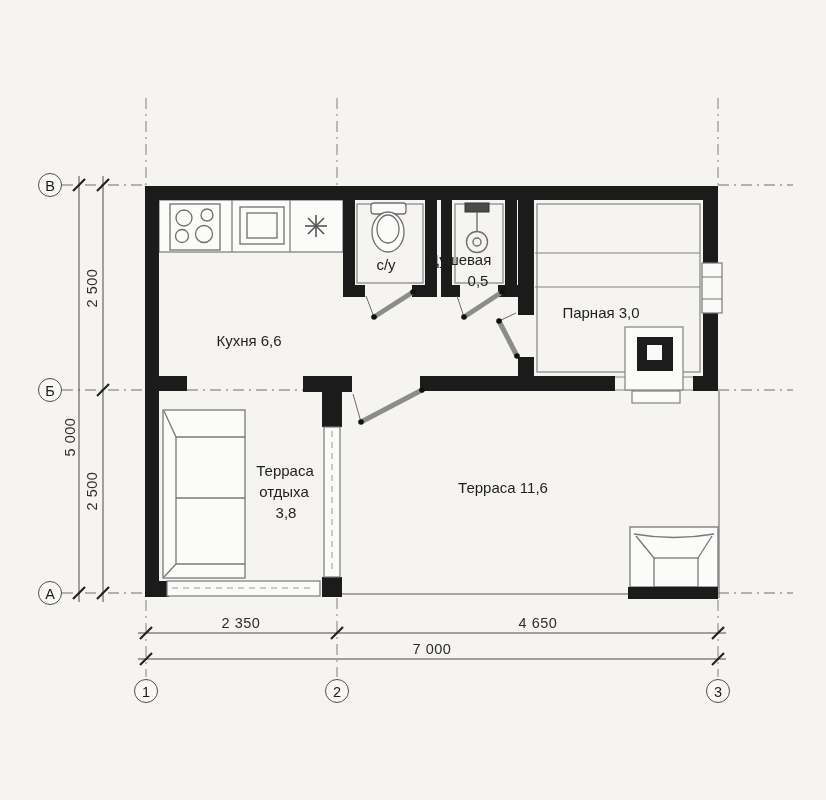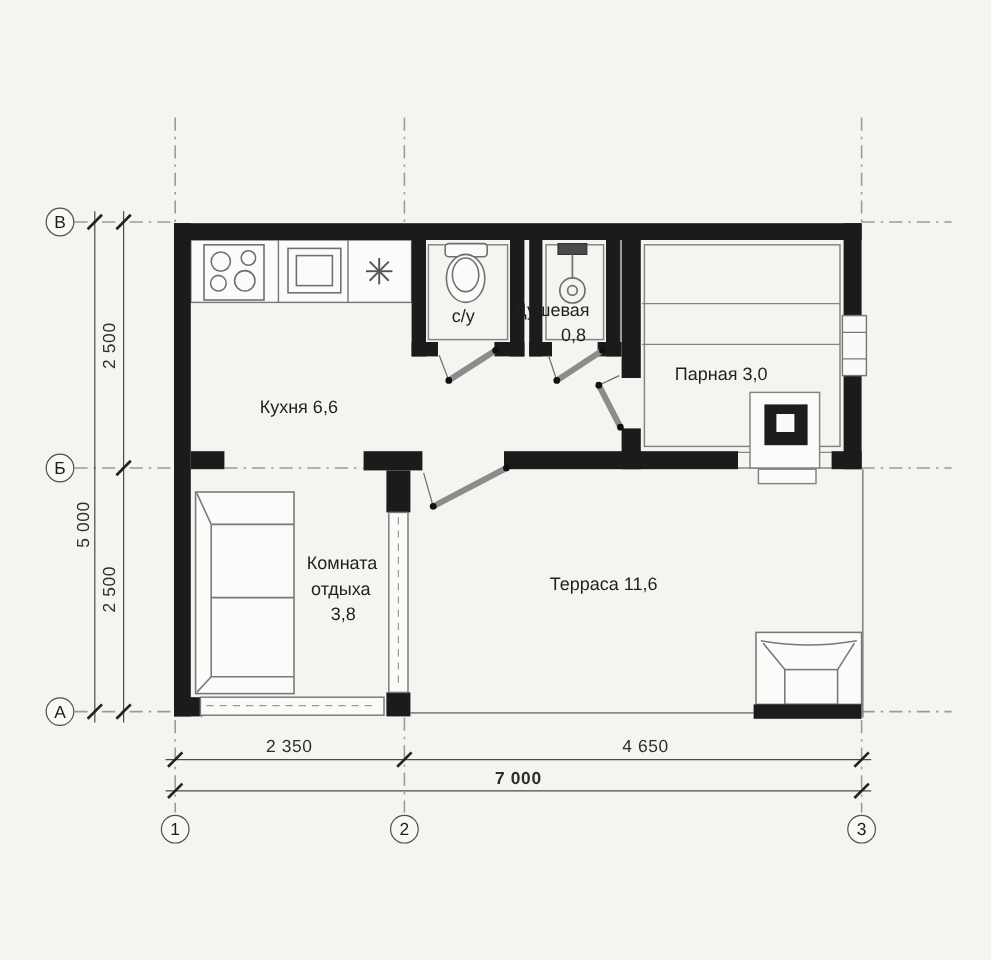--- a/index.html
+++ b/index.html
@@ -233,33 +233,33 @@
       <line x1="422" y1="390" x2="361" y2="422" stroke="#8c8c8c" stroke-width="5"></line>
       <circle cx="422" cy="390" r="2.8" fill="#111"></circle>
           <circle cx="361" cy="422" r="2.8" fill="#111"></circle>
     </g>
   </g>
 </svg>
 
 <div class="lbl" style="left:249px;top:311px;margin-top:29px;">Кухня 6,6</div>
 <div class="lbl" style="left:386px;top:264px;">с/у</div>
 <div class="lbl" style="left:460px;top:259px;">Душевая</div>
-<div class="lbl" style="left:478px;top:280px;">0,8</div>
+<div class="lbl" style="left:478px;top:280px;">0,5</div>
 <div class="lbl" style="left:601px;top:312px;">Парная 3,0</div>
-<div class="lbl" style="left:285px;top:470px;">Комната</div>
+<div class="lbl" style="left:285px;top:470px;">Терраса</div>
 <div class="lbl" style="left:284px;top:491px;">отдыха</div>
 <div class="lbl" style="left:286px;top:512px;">3,8</div>
 <div class="lbl" style="left:503px;top:487px;">Терраса 11,6</div>
 
 <div class="dim vert" style="left:92px;top:288px;">2 500</div>
 <div class="dim vert" style="left:92px;top:491px;">2 500</div>
 <div class="dim vert" style="left:70px;top:437px;">5 000</div>
 <div class="dim" style="left:241px;top:623px;">2 350</div>
 <div class="dim" style="left:538px;top:623px;">4 650</div>
-<div class="dim" style="left:432px;top:649px;font-weight:bold;">7 000</div>
+<div class="dim" style="left:432px;top:649px;">7 000</div>
 
 <div class="axis-circle" style="left:50px;top:185px;">В</div>
 <div class="axis-circle" style="left:50px;top:390px;">Б</div>
 <div class="axis-circle" style="left:50px;top:593px;">А</div>
 <div class="axis-circle" style="left:146px;top:691px;">1</div>
 <div class="axis-circle" style="left:337px;top:691px;">2</div>
 <div class="axis-circle" style="left:718px;top:691px;">3</div>
 
 </div>
 

